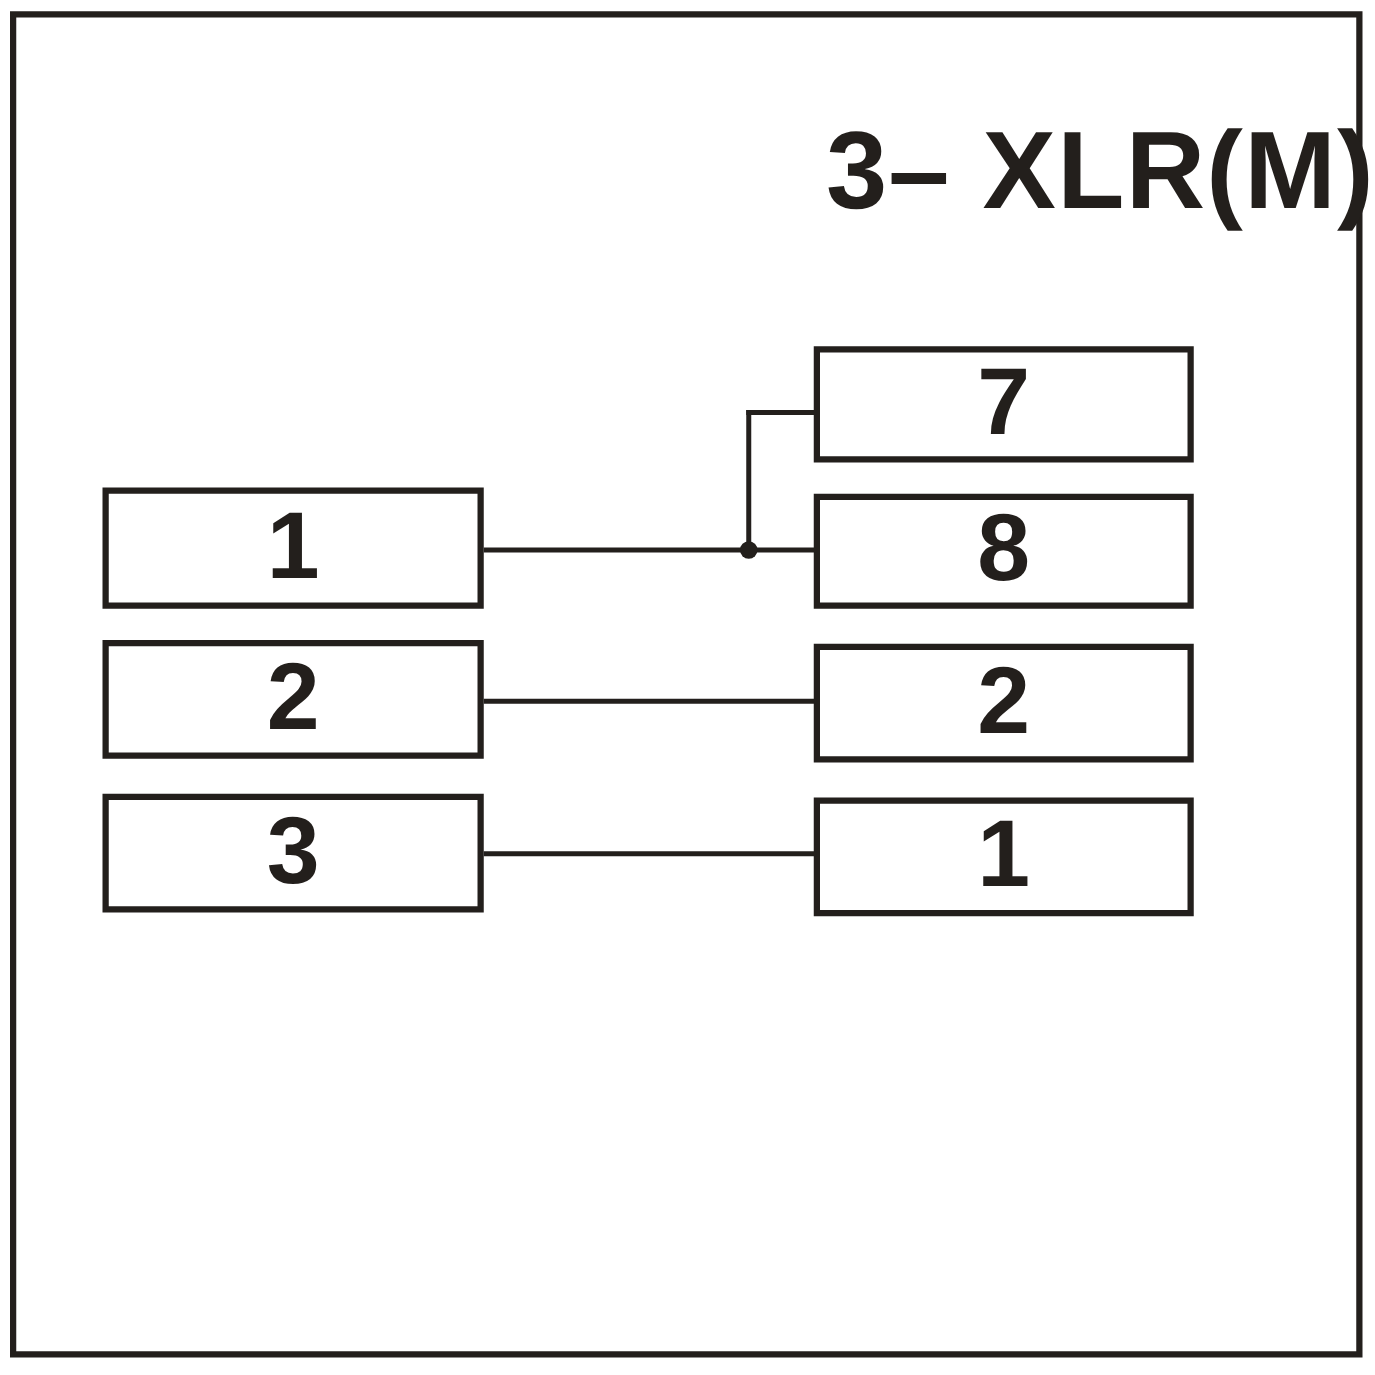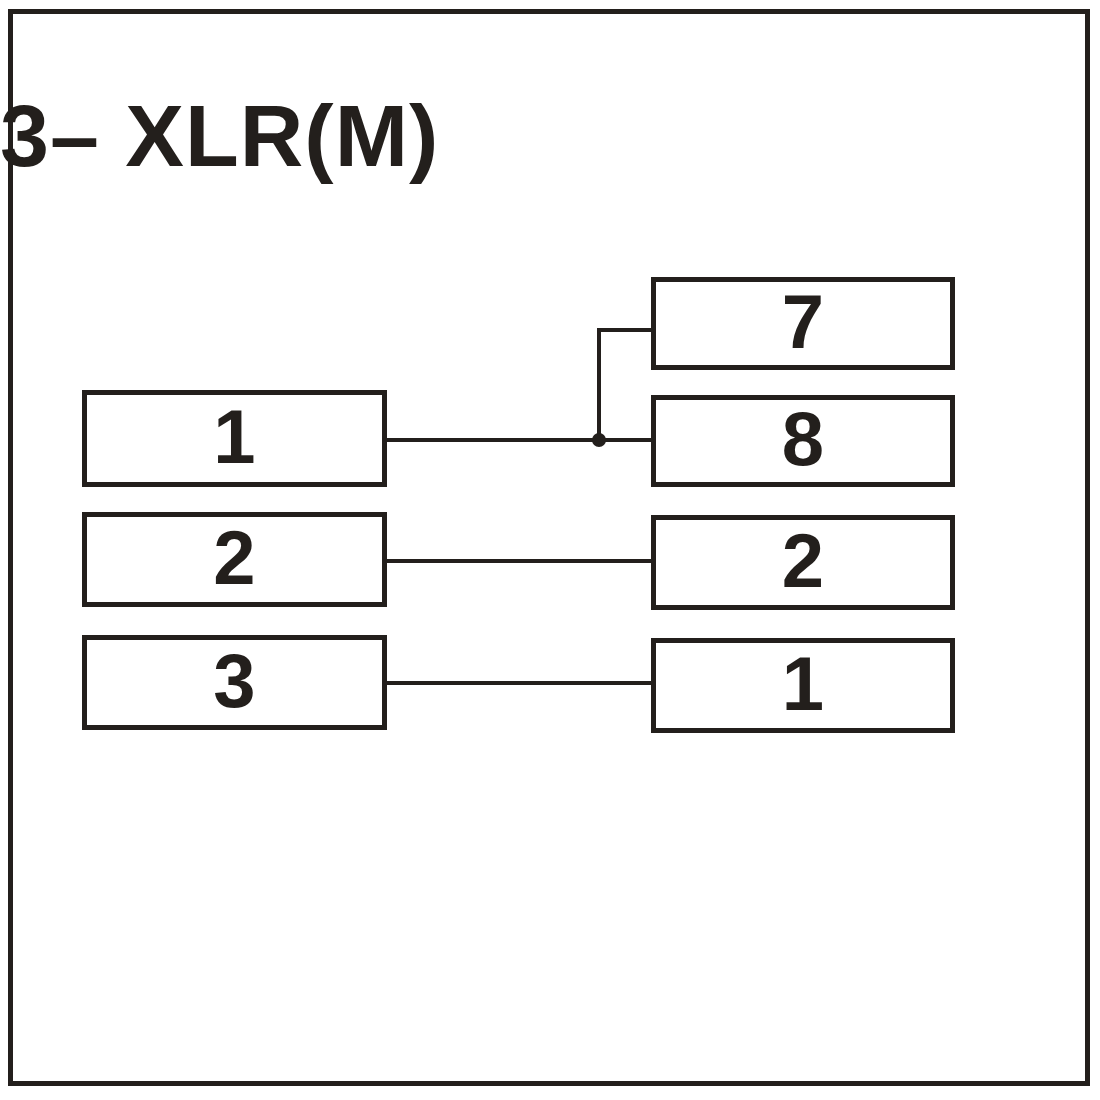--- a/index.html
+++ b/index.html
@@ -27,21 +27,21 @@
     border: 5px solid #231f1c;
     box-sizing: content-box;
   }
 
   
   #diagram-title {
     position: absolute;
     left: 0;
     top: 92px;
     width: 1100px;
-    text-align: left;
+    text-align: right;
     font-size: 88px;
     font-weight: bold;
     color: #231f1c;
     letter-spacing: 1px;
     line-height: 1;
     white-space: pre;
   }
 
   
   .pin-box {

